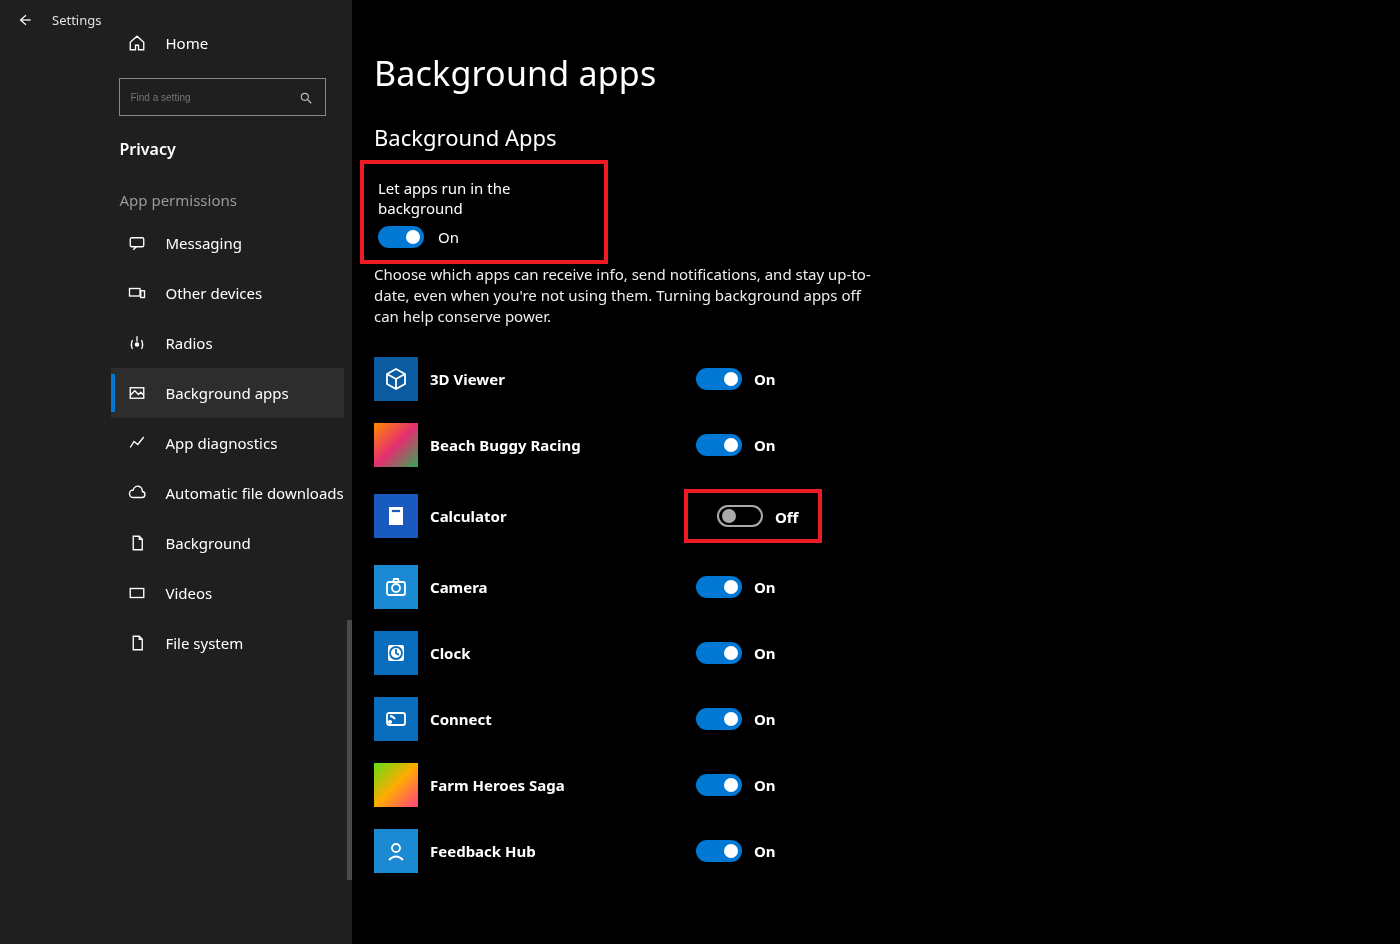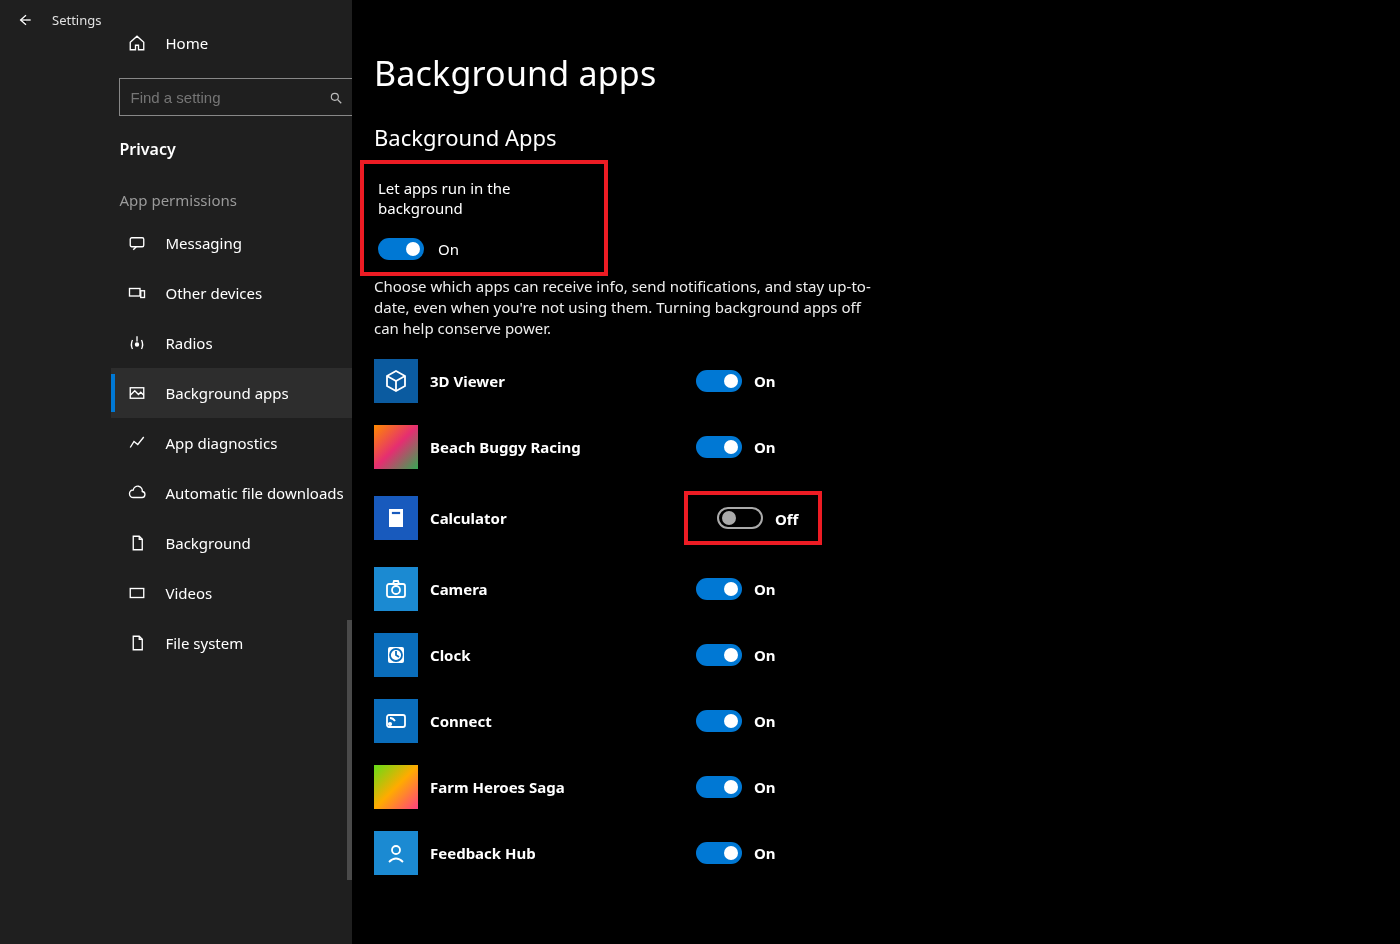--- a/index.html
+++ b/index.html
@@ -82,21 +82,21 @@
     height: 38px;
     padding: 0 10px;
     background: #1f1f1f;
   }
   .search-box input {
     flex: 1;
     background: transparent;
     border: none;
     outline: none;
     color: #bbb;
-    font-size: 15px;
+    font-size: 10px;
   }
   .search-box .s-icon { width: 16px; height: 16px; }
   .search-box .s-icon svg { stroke: #bbb; fill: none; }
   .category-title {
     font-weight: 600;
     font-size: 16px;
     padding: 10px 18px 30px 18px;
   }
   .group-title {
     color: #9a9a9a;
@@ -137,21 +137,21 @@
     font-size: 24px;
   }
   .master-box {
     border: 4px solid #ed1c24;
     padding: 14px 14px 12px 14px;
     width: 248px;
     margin: -6px 0 0 -14px;
   }
   .master-label {
     font-size: 15px;
-    margin-bottom: 20px;
+    margin-bottom: 8px;
   }
   .toggle-row {
     display: flex;
     align-items: center;
     gap: 14px;
   }
   .toggle {
     width: 46px;
     height: 22px;
     border-radius: 11px;
@@ -167,21 +167,21 @@
     top: 4px;
   }
   .toggle.on .knob { right: 4px; }
   .toggle.off .knob { left: 3px; top: 2px; background: #aaa; }
 
   .desc {
     max-width: 500px;
     font-size: 15px;
     color: #eee;
     line-height: 1.4;
-    margin-bottom: 20px;
+    margin-bottom: 30px;
   }
 
   .app-list { display: flex; flex-direction: column; gap: 22px; font-weight: bold; }
   .app-row {
     display: flex;
     align-items: center;
   }
   .app-row .tile {
     width: 44px; height: 44px;
     background: #0a7bc3;

